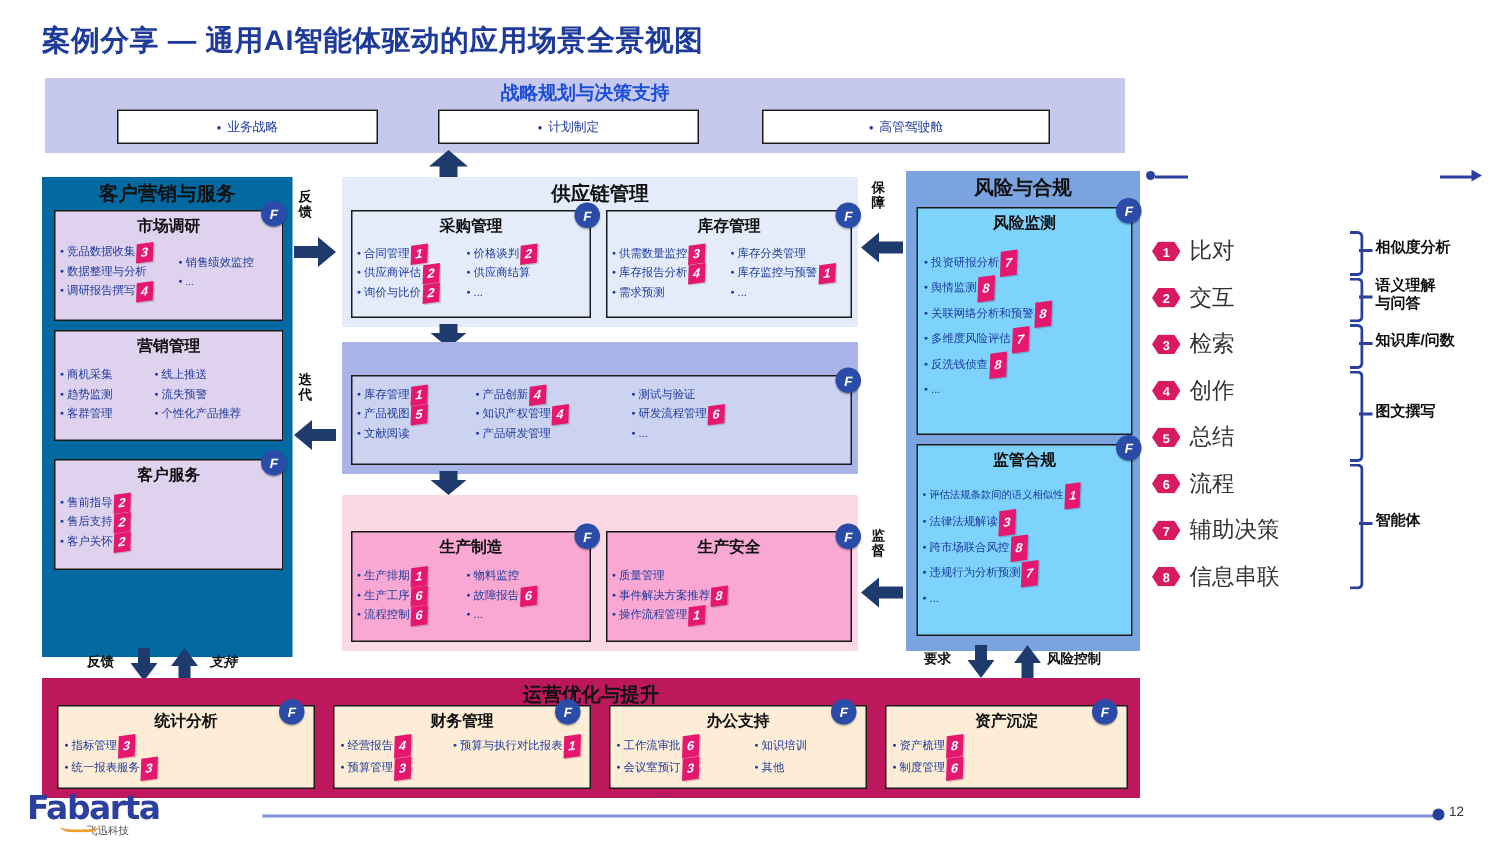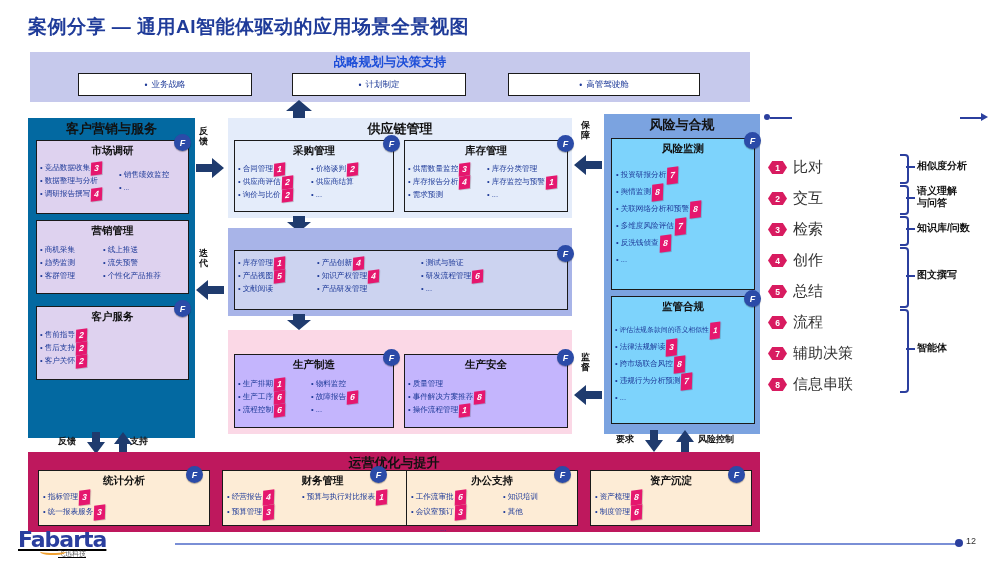--- a/index.html
+++ b/index.html
@@ -63,21 +63,21 @@
   }
 
   
   #panel-customer{background:#0369a1;text-decoration:underline;}
   #panel-customer .card{background:#ded2ef;}
   #panel-supply{background:#e4ecfa;}
   #panel-supply .card{background:#e4ecfa;}
   #panel-rnd{background:#a8b4e8;}
   #panel-rnd .card{background:#ccd3f0;}
   #panel-prod{background:#fbd8e6;}
-  #panel-prod .card{background:#c4b5fd;}
+  #panel-prod .card{background:#f9a8d4;}
   #panel-risk{background:#7ba3e0;}
   #panel-risk .card{background:#7dd3fc;}
   #panel-ops{background:#be185d;}
   #panel-ops .card{background:#fdecd6;}
   .arrow-label{
     position:absolute;font-size:9px;color:#111;font-weight:bold;
     line-height:10px;white-space:nowrap;
   }
   .arrow-label.vert{width:11px;white-space:normal;text-align:center;}
 
@@ -109,21 +109,21 @@
   .brace-stem{position:absolute;height:0;border-top:2px solid #2b3f9e;width:9px;}
   .brace-text{position:absolute;font-size:10px;font-weight:bold;color:#111;
     line-height:12px;white-space:nowrap;}
 
   
   #footer-rule{position:absolute;left:175px;top:543px;width:785px;height:0;
     border-top:2px solid #7a8fd6;}
   #footer-dot{position:absolute;left:955px;top:539px;width:8px;height:8px;
     border-radius:50%;background:#2b3f9e;}
   #page-num{position:absolute;left:966px;top:536px;font-size:9px;color:#333;}
-  #logo{position:absolute;left:18px;top:527px;text-decoration:underline;}
+  #logo{position:absolute;left:18px;top:527px;}
   #logo-text{font-size:22px;font-weight:bold;color:#2b3f9e;letter-spacing:-1px;
     font-family:"DejaVu Sans",sans-serif;}
   #logo-sub{font-size:7px;color:#555;margin-left:40px;margin-top:-3px;}
   #logo-swoosh{position:absolute;left:22px;top:19px;width:26px;height:7px;
     border-bottom:2px solid #f0a030;border-radius:0 0 40% 40%;}
   .ellipsis-foot{position:absolute;left:440px;top:524px;font-size:7.6px;color:#1f3b99;}
 </style>
 </head>
 <body>
 
@@ -328,21 +328,21 @@
   <polygon points="28,6 12,6 12,0 0,10 12,20 12,14 28,14" fill="#1f3b6e"></polygon>
 </svg>
 
 <div class="arrow-label" style="left:58px;top:436px;">反馈</div>
 <svg class="abs" style="left:87px;top:432px;" width="18" height="22">
   <polygon points="9,22 18,10 13,10 13,0 5,0 5,10 0,10" fill="#1f3b6e"></polygon>
 </svg>
 <svg class="abs" style="left:114px;top:432px;" width="18" height="22">
   <polygon points="9,0 18,12 13,12 13,22 5,22 5,12 0,12" fill="#1f3b6e"></polygon>
 </svg>
-<div class="arrow-label" style="left:130px;top:436px;">支持</div>
+<div class="arrow-label" style="left:140px;top:436px;font-style:italic;">支持</div>
 
 <div class="arrow-label" style="left:616px;top:434px;">要求</div>
 <svg class="abs" style="left:645px;top:430px;" width="18" height="22">
   <polygon points="9,22 18,10 13,10 13,0 5,0 5,10 0,10" fill="#1f3b6e"></polygon>
 </svg>
 <svg class="abs" style="left:676px;top:430px;" width="18" height="22">
   <polygon points="9,0 18,12 13,12 13,22 5,22 5,12 0,12" fill="#1f3b6e"></polygon>
 </svg>
 <div class="arrow-label" style="left:698px;top:434px;">风险控制</div>
 
@@ -351,21 +351,21 @@
 
   <div class="card" style="left:10px;top:18px;width:170px;height:54px;">
     <div class="card-title">统计分析</div>
     <div class="bullets" style="left:4px;top:18px;line-height:15px;">
       <div class="bullet" style="line-height:15px;"><span class="dot">•</span><span>指标管理</span><span class="tag">3</span></div>
       <div class="bullet" style="line-height:15px;"><span class="dot">•</span><span>统一报表服务</span><span class="tag">3</span></div>
     </div>
   </div>
   <div class="fbadge" style="left:158px;top:14px;">F</div>
 
-  <div class="card" style="left:194px;top:18px;width:170px;height:54px;padding-left:29px;">
+  <div class="card" style="left:194px;top:18px;width:170px;height:54px;">
     <div class="card-title">财务管理</div>
     <div class="bullets" style="left:4px;top:18px;line-height:15px;">
       <div class="bullet" style="line-height:15px;"><span class="dot">•</span><span>经营报告</span><span class="tag">4</span></div>
       <div class="bullet" style="line-height:15px;"><span class="dot">•</span><span>预算管理</span><span class="tag">3</span></div>
     </div>
     <div class="bullets" style="left:79px;top:18px;line-height:15px;">
       <div class="bullet" style="line-height:15px;"><span class="dot">•</span><span>预算与执行对比报表</span><span class="tag">1</span></div>
     </div>
   </div>
   <div class="fbadge" style="left:342px;top:14px;">F</div>

